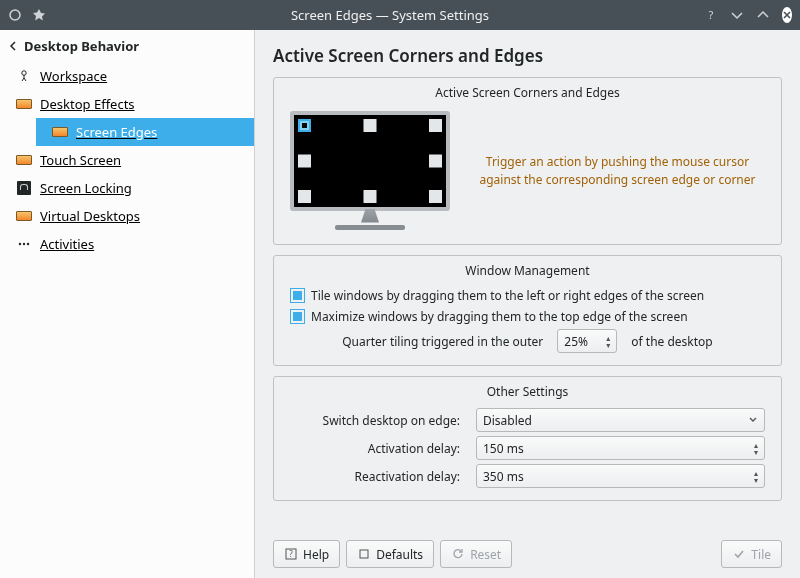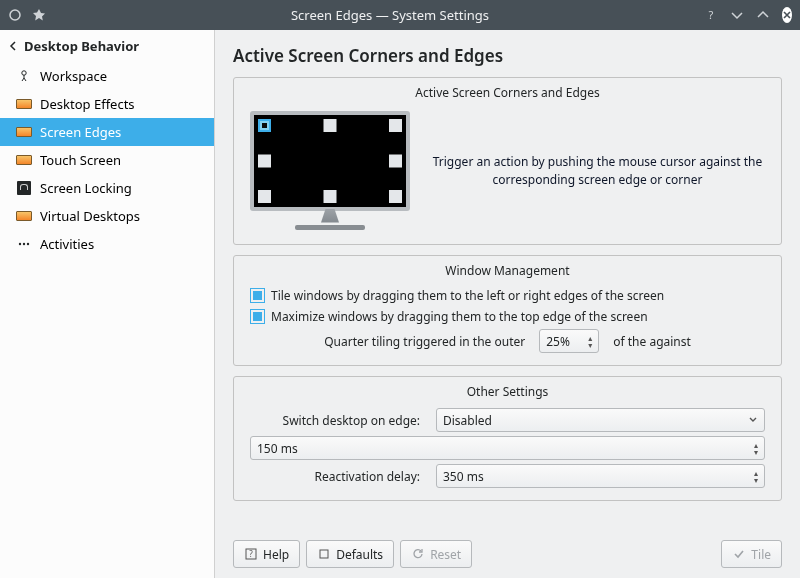--- a/index.html
+++ b/index.html
@@ -5,45 +5,45 @@
   * { box-sizing: border-box; margin: 0; padding: 0; font-family: "Noto Sans", "Segoe UI", sans-serif; }
   body { background: #808080; width: 800px; height: 578px; overflow: hidden; }
   .window { width: 800px; height: 578px; background: #eff0f1; display: flex; flex-direction: column; border-radius: 0; overflow: hidden; box-shadow: 0 4px 20px rgba(0,0,0,.3); }
   .titlebar { background: #475057; height: 30px; display: flex; align-items: center; padding: 0 8px; color: #eff0f1; font-size: 13px; }
   .titlebar .tb-left { display: flex; gap: 10px; align-items: center; width: 60px; }
   .titlebar .tb-title { flex: 1; text-align: center; }
   .titlebar .tb-right { display: flex; gap: 12px; align-items: center; width: 80px; justify-content: flex-end; }
   .tb-icon svg { width: 14px; height: 14px; display: block; }
   .tb-close { background: #fff; color: #475057; width: 16px; height: 16px; border-radius: 50%; display: flex; align-items: center; justify-content: center; font-size: 11px; }
   .body { flex: 1; display: flex; min-height: 0; }
-  .sidebar { width: 215px; background: #fcfcfc; border-right: 1px solid #d0d0d0; display: flex; flex-direction: column; }
+  .sidebar { width: 255px; background: #fcfcfc; border-right: 1px solid #d0d0d0; display: flex; flex-direction: column; }
   .breadcrumb { display: flex; align-items: center; height: 32px; padding: 0 8px; font-weight: bold; font-size: 13px; color: #232627; }
   .breadcrumb .chev { margin-right: 6px; }
-  .sidebar-list { list-style: none; }
+  .sidebar-list { list-style: none; text-decoration: underline; }
   .sidebar-item { display: flex; align-items: center; height: 28px; padding: 0 10px 0 16px; font-size: 13px; gap: 8px; cursor: pointer; }
-  .sidebar-item.selected { background: #3daee9; color: #fff; }
+  .sidebar-item.selected { background: #3daee9; color: #fff; margin-left: 36px; }
   .side-icon { width: 16px; height: 16px; display: flex; align-items: center; justify-content: center; }
   .desktop-icon { width: 16px; height: 10px; background: linear-gradient(#f7c469, #f4862a); border: 1px solid #7a5a2a; border-radius: 1px; }
   .lock-icon { width: 14px; height: 14px; background: #232627; border-radius: 1px; display: flex; align-items: center; justify-content: center; }
   .lock-icon::after { content: ""; width: 6px; height: 5px; border: 1px solid #ccc; border-bottom: none; border-radius: 3px 3px 0 0; position: relative; top: -1px; }
   .main { flex: 1; padding: 14px 18px 10px 18px; display: flex; flex-direction: column; gap: 10px; overflow: auto; color: #232627; }
   .main-title { font-size: 17px; font-weight: 600; }
   .groupbox { border: 1px solid #c2c2c2; border-radius: 3px; background: #eff0f1; padding: 6px 10px 10px 10px; }
   .groupbox > .group-title { text-align: center; font-size: 12px; margin-bottom: 6px; color: #232627; }
   .edges-row { display: flex; align-items: center; gap: 20px; padding: 4px 6px; }
   .monitor-wrap { display: flex; flex-direction: column; align-items: center; }
   .monitor { width: 160px; height: 100px; background: #000; border: 4px solid #b8bcc0; border-radius: 3px; position: relative; }
   .hotspot { position: absolute; width: 13px; height: 13px; background: #e4e7ea; }
   .hotspot.sel { background: #0a0a0a; border: 2px solid #3daee9; box-shadow: inset 0 0 0 2px #85d1f0; }
   .tl { top: 4px; left: 4px; } .tc { top: 4px; left: 50%; transform: translateX(-50%);} .tr { top: 4px; right: 4px; }
   .ml { top: 50%; left: 4px; transform: translateY(-50%);} .mr { top: 50%; right: 4px; transform: translateY(-50%);}
   .bl { bottom: 4px; left: 4px; } .bc { bottom: 4px; left: 50%; transform: translateX(-50%);} .br { bottom: 4px; right: 4px; }
   .stand { width: 30px; height: 16px; background: linear-gradient(#9da2a7,#7f858b); clip-path: polygon(35% 0,65% 0,80% 85%,20% 85%); margin-top: -2px;}
   .base { width: 70px; height: 5px; background: #888d92; border-radius: 2px; }
-  .edge-desc { flex: 1; font-size: 12px; text-align: center; line-height: 1.5; color: #0f172a; }
+  .edge-desc { flex: 1; font-size: 12px; text-align: center; line-height: 1.5; color: #a16207; }
   .check-row { display: flex; align-items: center; gap: 6px; font-size: 12px; padding: 2px 0 2px 6px; }
   .kcheck { width: 15px; height: 15px; border: 1px solid #3daee9; background: #eff0f1; display: flex; align-items: center; justify-content: center; cursor: pointer; }
   .kcheck .inner { width: 9px; height: 9px; background: #3daee9; }
   .form-row { display: flex; align-items: center; gap: 16px; font-size: 12px; padding: 2px 6px; }
   .form-row .lbl { width: 170px; text-align: right; }
   .kcombo, .kspin { border: 1px solid #b6b9bc; background: linear-gradient(#fafafa,#eceef0); border-radius: 3px; height: 24px; display: flex; align-items: center; padding: 0 6px; font-size: 12px; }
   .kcombo { flex: 1; justify-content: space-between; cursor: pointer; }
   .kspin { justify-content: space-between; }
   .kspin .spin-btns { display: flex; flex-direction: column; line-height: 7px; font-size: 8px; color: #555; margin-left: 4px; }
   .kspin.small { width: 60px; }
@@ -199,38 +199,39 @@
         </div>
         <div class="form-row tight" style="justify-content:center; gap:14px;">
           <span>Quarter tiling triggered in the outer</span>
           <div class="kspin small">
             <span>25%</span>
             <span class="spin-btns">
                 <span>▴</span>
                 <span>▾</span>
               </span>
           </div>
-          <span>of the against</span>
+          <span>of the desktop</span>
         </div>
       </div>
 
       <div class="groupbox">
         <div class="group-title">Other Settings</div>
         <div class="form-row">
           <span class="lbl">Switch desktop on edge:</span>
           <div class="kcombo">
             <span>Disabled</span>
             <span class="combo-arrow">
                 <svg width="10" height="10" viewBox="0 0 10 10">
                   <path d="M2 3l3 3 3-3" fill="none" stroke="#555" stroke-width="1.4"></path>
                 </svg>
               </span>
           </div>
         </div>
         <div class="form-row">
+          <span class="lbl">Activation delay:</span>
           <div class="kspin" style="flex:1">
             <span>150 ms</span>
             <span class="spin-btns">
                 <span>▴</span>
                 <span>▾</span>
               </span>
           </div>
         </div>
         <div class="form-row">
           <span class="lbl">Reactivation delay:</span>

